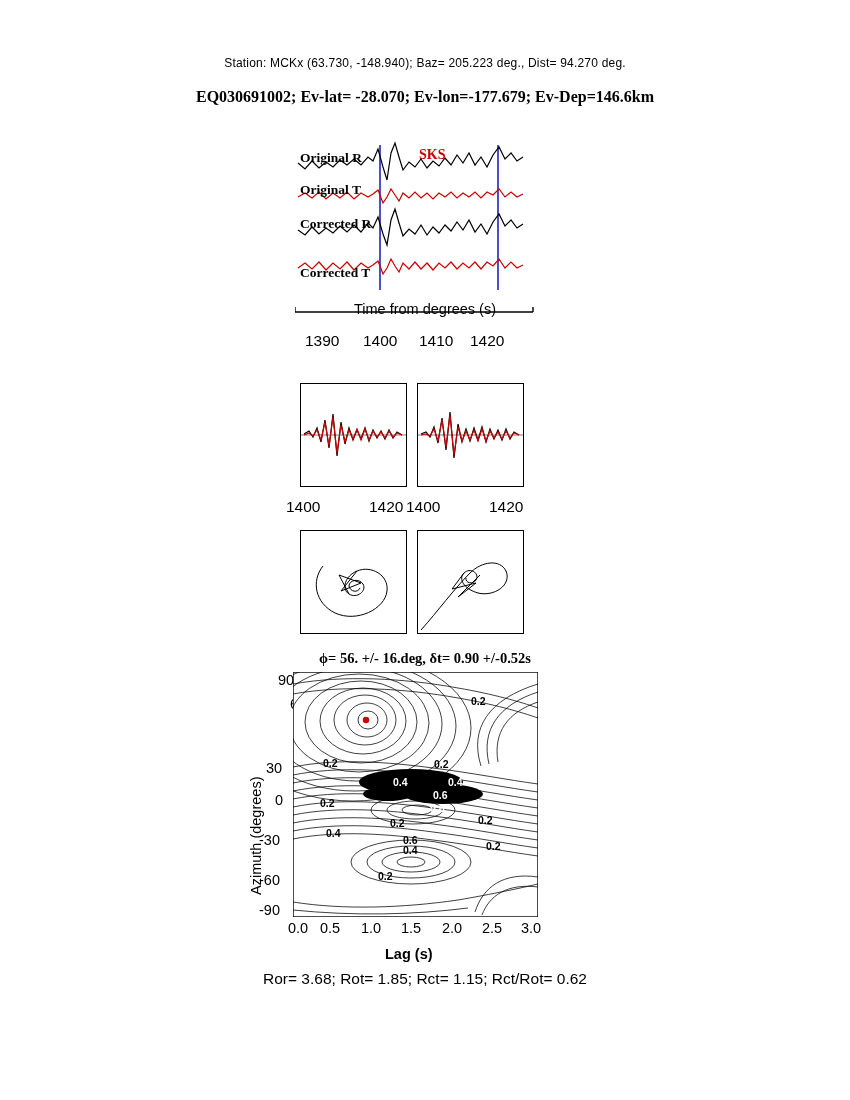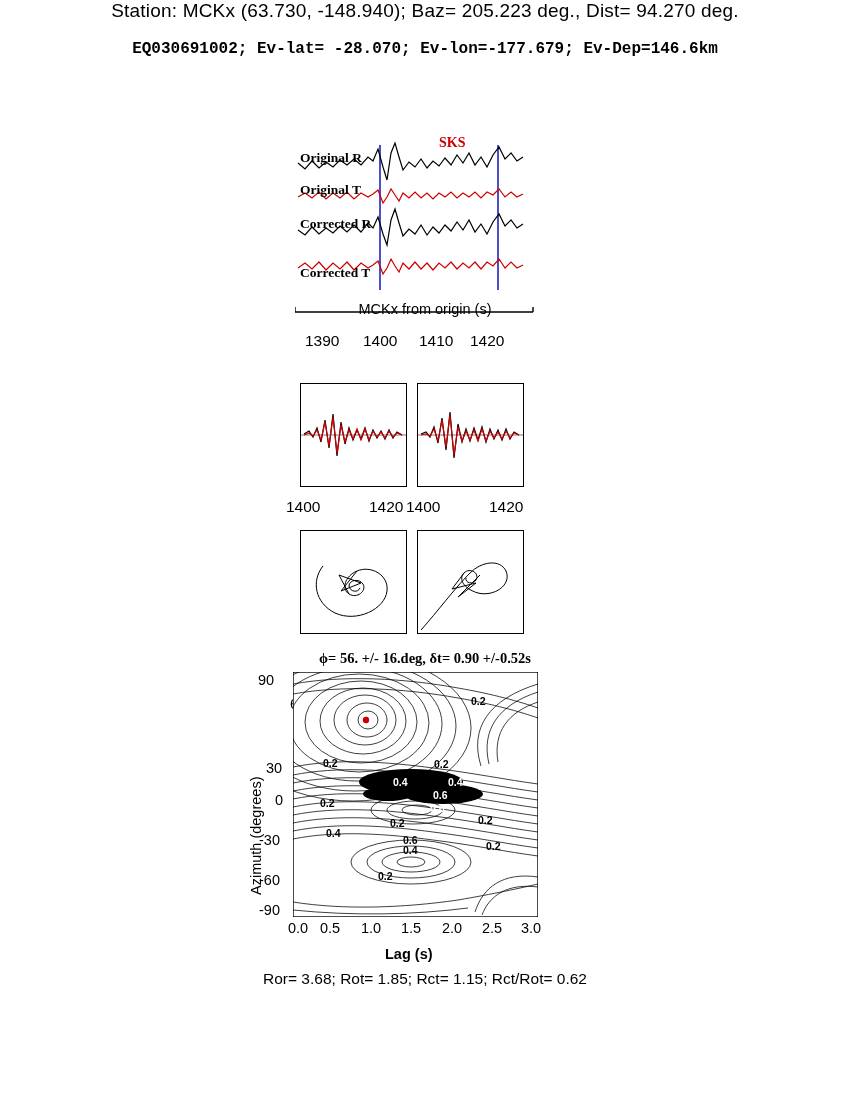--- a/index.html
+++ b/index.html
@@ -2,28 +2,28 @@
 <html><head>
 <meta charset="utf-8">
 <style>
   html,body{margin:0;padding:0;}
   body{
     width:850px;height:1100px;background:#ffffff;
     font-family:"Liberation Sans", sans-serif;
     color:#000;position:relative;overflow:hidden;
   }
   .title-block{position:absolute;left:0;top:0;width:850px;text-align:center;}
-  .title1{font-size:19px;font-weight:400;letter-spacing:0.2px;}
-  .title2{font-size:16px;font-weight:bold;font-family:Liberation Mono, monospace;margin-top:18px;}
+  .title1{font-size:12px;font-weight:400;margin-top:56px;letter-spacing:0.2px;}
+  .title2{font-size:16px;font-weight:bold;font-family:Liberation Serif, serif;margin-top:18px;}
 
   
   .wf-wrap{position:absolute;left:283px;top:135px;width:250px;height:210px;}
   .wf-svg{position:absolute;left:0;top:0;}
   .wf-label{position:absolute;font-family:"Liberation Serif",serif;font-weight:bold;font-size:13.5px;white-space:nowrap;}
-  .sks-label{position:absolute;left:136px;top:0px;color:#cc0000;font-family:"Liberation Serif",serif;font-weight:bold;font-size:14px;margin-left:20px;}
+  .sks-label{position:absolute;left:136px;top:12px;color:#cc0000;font-family:"Liberation Serif",serif;font-weight:bold;font-size:14px;}
 
   .axis-label{position:absolute;font-size:14.5px;text-align:center;}
   .tick-row{position:absolute;font-size:15.5px;}
 
   
   .panel-box{position:absolute;border:1px solid #000;background:#fff;}
   .small-ticks{position:absolute;font-size:15.5px;}
 
   
   .cont-title{position:absolute;width:850px;text-align:center;font-family:"Liberation Serif",serif;font-weight:bold;font-size:14.5px;}
@@ -62,21 +62,21 @@
   <span class="wf-label" style="left:17px;top:47px;">Original T</span>
   <span class="wf-label" style="left:17px;top:81px;">Corrected R</span>
   <span class="wf-label" style="left:17px;top:130px;">Corrected T</span>
 </div>
 
 <svg style="position:absolute;left:295px;top:307px;" width="240" height="10">
   <line x1="0" y1="5" x2="238" y2="5" stroke="#000" stroke-width="1.4"></line>
   <line x1="0" y1="5" x2="0" y2="0" stroke="#000" stroke-width="1.4"></line>
   <line x1="238" y1="5" x2="238" y2="0" stroke="#000" stroke-width="1.4"></line>
 </svg>
-<div class="axis-label" style="left:345px;top:301px;width:160px;">MCKx from origin (s)</div>
+<div class="axis-label" style="left:345px;top:301px;width:160px;">Time from degrees (s)</div>
 <div class="tick-row" style="left:305px;top:332px;">1390</div>
 <div class="tick-row" style="left:363px;top:332px;">1400</div>
 <div class="tick-row" style="left:419px;top:332px;">1410</div>
 <div class="tick-row" style="left:470px;top:332px;">1420</div>
 
 <div class="panel-box" style="left:300px;top:383px;width:105px;height:102px;">
   <svg width="105" height="102" viewBox="0 0 105 102">
     <line x1="0" y1="51" x2="105" y2="51" stroke="#444" stroke-width="0.7"></line>
     <polyline fill="none" stroke="#000" stroke-width="1.2" points="3,50 8,47 12,53 16,44 20,58 24,36 28,64 32,30 36,72 40,38 44,60 48,44 52,56 56,46 60,55 64,44 68,57 72,46 76,54 80,47 84,55 88,46 92,54 96,48 101,51"></polyline>
     <polyline fill="none" stroke="#cc0000" stroke-width="1.2" points="3,51 8,49 12,52 16,46 20,56 24,38 28,62 32,33 36,69 40,41 44,58 48,46 52,55 56,45 60,56 64,45 68,56 72,47 76,53 80,48 84,54 88,47 92,53 96,49 101,51"></polyline>
@@ -102,21 +102,21 @@
 <div class="panel-box" style="left:417px;top:530px;width:105px;height:102px;">
   <svg width="105" height="102" viewBox="0 0 105 102">
     <path fill="none" stroke="#000" stroke-width="1" d="M3,99 C20,80 36,58 52,42 C64,30 82,28 88,40 C94,54 76,66 60,62 C46,58 40,48 46,42 C52,36 62,42 58,49 C55,54 47,52 48,47 M46,42 L34,58 M34,58 L58,52 M58,52 L40,66 M40,66 L62,44"></path>
   </svg>
 </div>
 
 <div class="cont-title" style="left:0;top:650px;">ϕ= 56. +/- 16.deg, δt= 0.90 +/-0.52s</div>
 
 <div class="ylab" style="left:248px;top:895px;">Azimuth (degrees)</div>
 
-<div class="ax-tick" style="left:258px;top:672px;">90</div>
+<div class="ax-tick" style="left:278px;top:672px;">90</div>
 <div class="ax-tick" style="left:266px;top:696px;margin-left:24px;">60</div>
 <div class="ax-tick" style="left:266px;top:752px;margin-top:8px;">30</div>
 <div class="ax-tick" style="left:275px;top:792px;">0</div>
 <div class="ax-tick" style="left:259px;top:832px;">-30</div>
 <div class="ax-tick" style="left:259px;top:872px;">-60</div>
 <div class="ax-tick" style="left:259px;top:902px;">-90</div>
 
 <svg style="position:absolute;left:293px;top:672px;" width="245" height="245" viewBox="0 0 245 245">
   <rect x="0" y="0" width="245" height="245" fill="#ffffff" stroke="#000" stroke-width="1.4"></rect>
   <g stroke="#000" fill="none" stroke-width="0.75">

